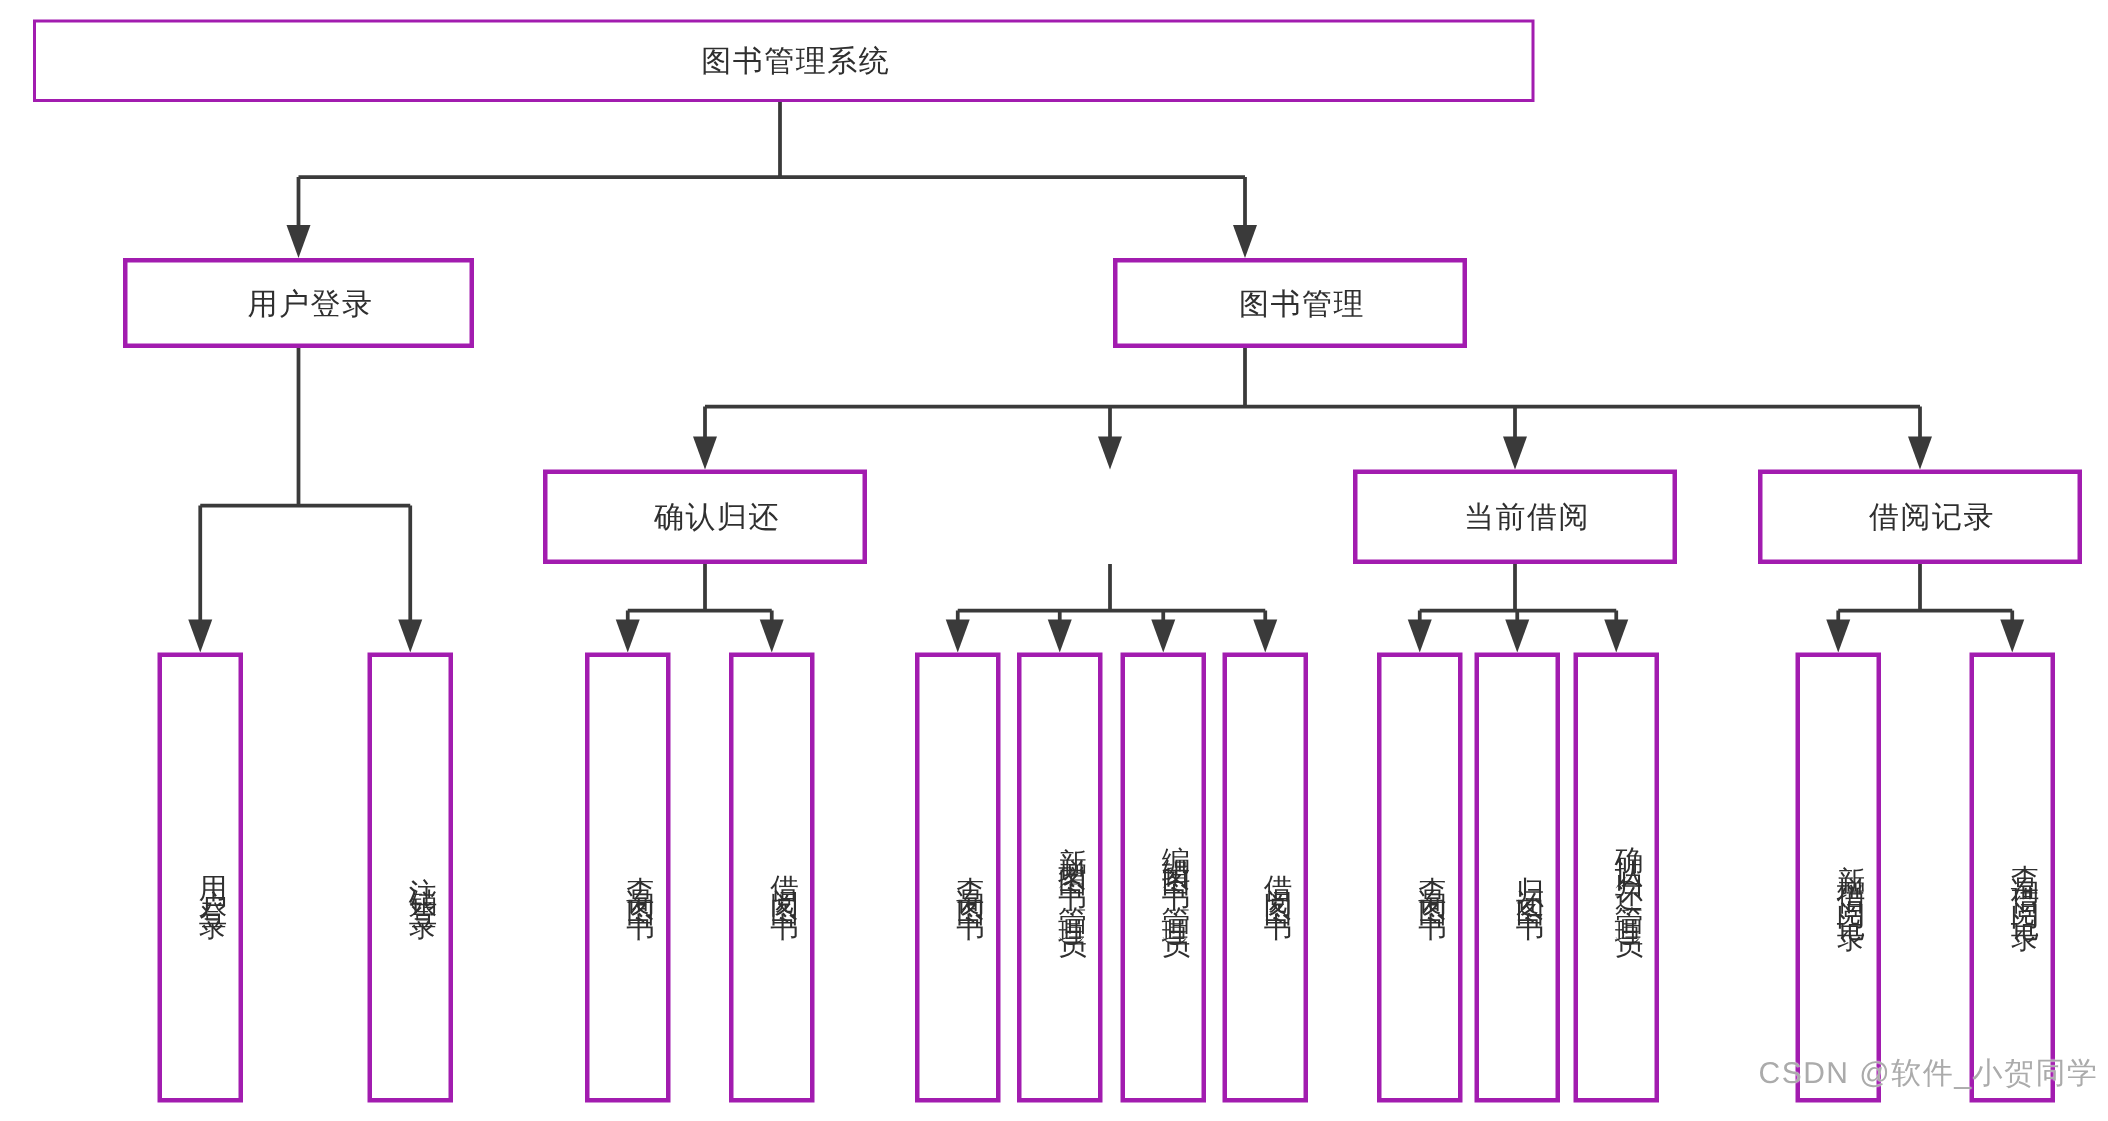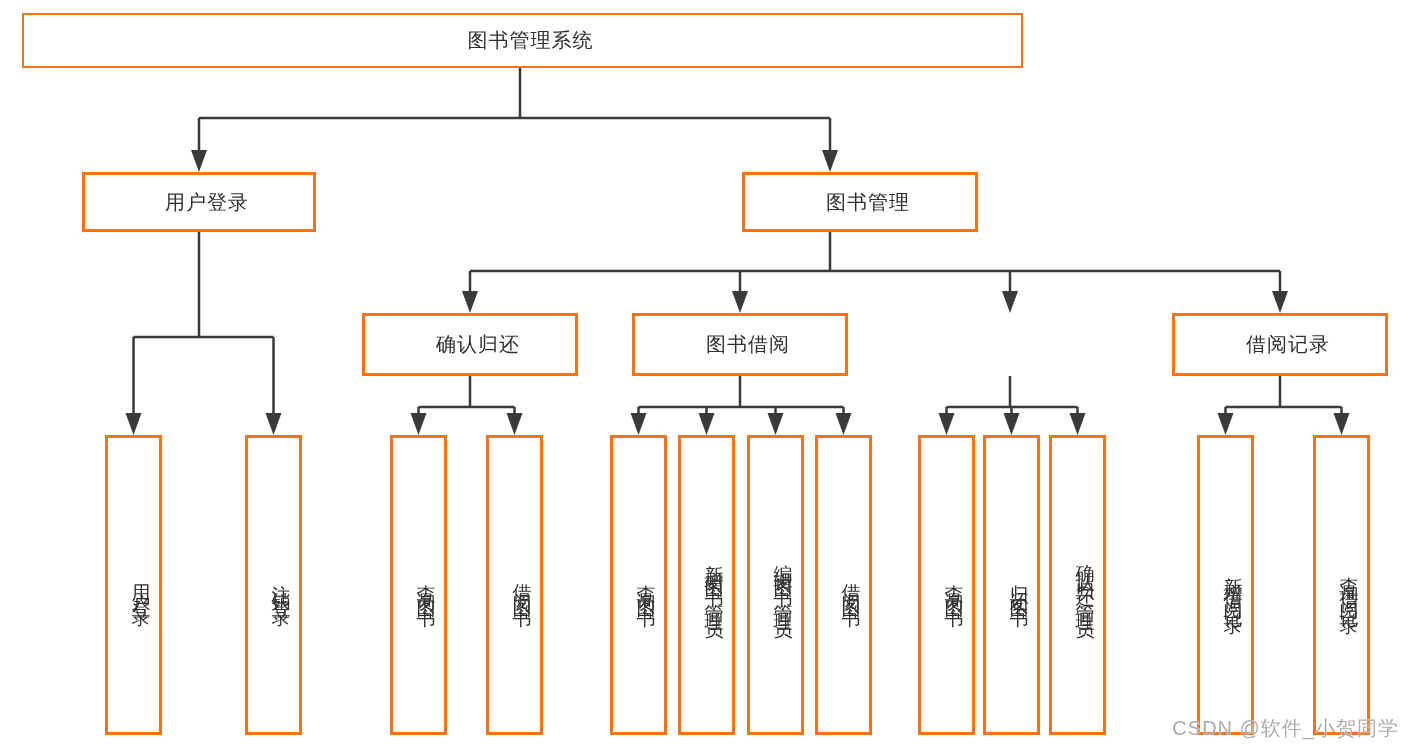--- a/index.html
+++ b/index.html
@@ -12,21 +12,21 @@
     font-family: "Liberation Sans", sans-serif;
   }
   .connectors {
     position: absolute;
     left: 0; top: 0;
     width: 1405px; height: 747px;
   }
   .box {
     position: absolute;
     background: #ffffff;
-    border: 3px solid #f97316;
+    border: 3px solid #a21caf;
     box-sizing: border-box;
     display: flex;
     align-items: center;
     justify-content: center;
     color: #2f2f2f;
     text-align: center;
     padding-left: 16px;
   }
   .hbox { font-size: 20px; letter-spacing: 1px; }
   .root-box { border-width: 2.5px; }
@@ -36,21 +36,21 @@
     font-size: 19px;
     letter-spacing: 8px;
     line-height: 1;
     width: 57px;
     height: 300px;
     top: 435px;
   }
   .watermark {
     position: absolute;
     right: 6px;
-    bottom: 5px;
+    bottom: 18px;
     font-size: 20px;
     color: #ababab;
     letter-spacing: 1px;
     white-space: nowrap;
     text-shadow: 0 0 1px #ffffff;
   }
 </style>
 </head>
 <body>
 
@@ -95,21 +95,21 @@
       <polygon points="1333.5,413 1349.5,413 1341.5,435"></polygon>
     </g>
   </svg>
 
   <div class="box hbox root-box" style="left:22px; top:13px; width:1001px; height:55px;">图书管理系统</div>
 
   <div class="box hbox" style="left:82px; top:172px; width:234px; height:60px;">用户登录</div>
   <div class="box hbox" style="left:712px; top:172px; width:236px; height:60px;margin-left:30px;">图书管理</div>
 
   <div class="box hbox" style="left:362px; top:313px; width:216px; height:63px;">确认归还</div>
-  <div class="box hbox" style="left:632px; top:313px; width:216px; height:63px;">图书借阅</div>
+  <div class="box hbox" style="left:902px; top:313px; width:216px; height:63px;">当前借阅</div>
   <div class="box hbox" style="left:1172px; top:313px; width:216px; height:63px;">借阅记录</div>
 
   <div class="box vbox" style="left:105px;">用户登录</div>
   <div class="box vbox" style="left:245px;">注销登录</div>
 
   <div class="box vbox" style="left:390px;">查询图书</div>
   <div class="box vbox" style="left:486px;">借阅图书</div>
 
   <div class="box vbox" style="left:610px;">查询图书</div>
   <div class="box vbox" style="left:678px;">新增图书（管理员）</div>

